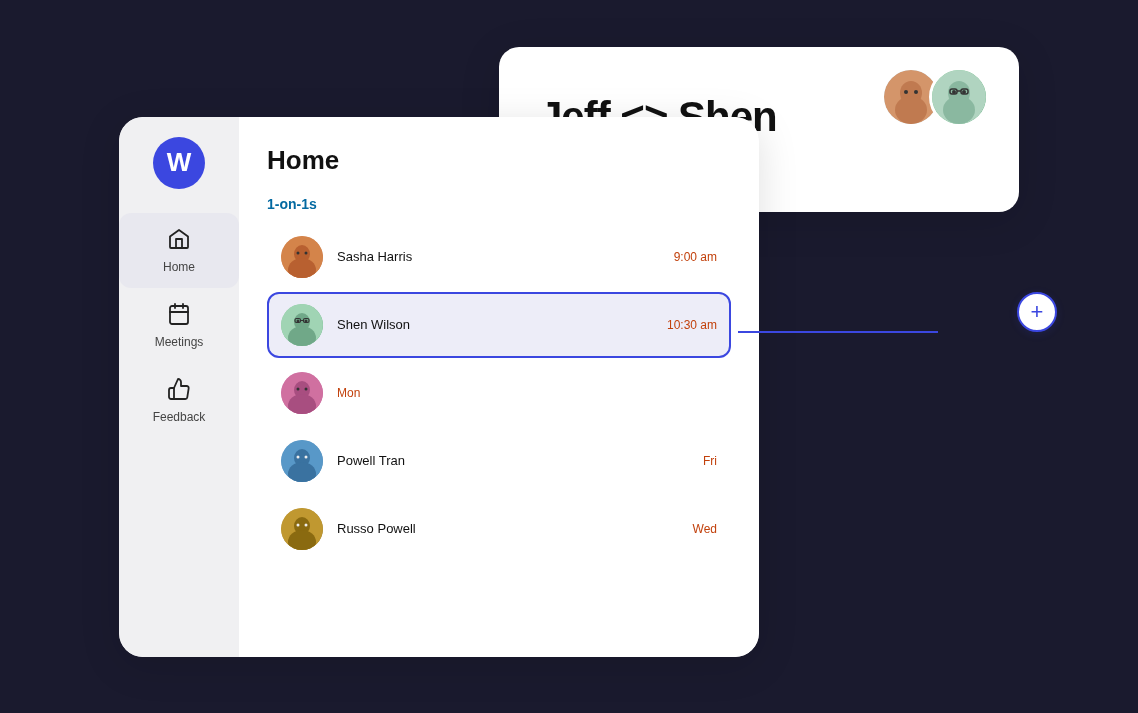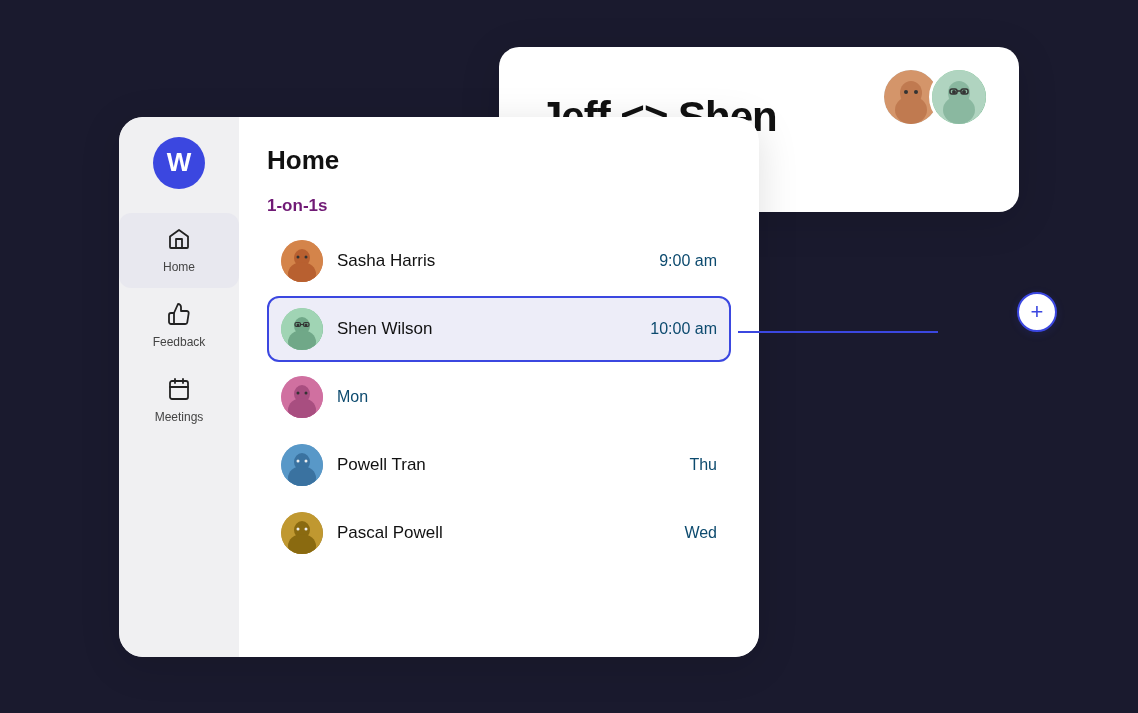--- a/index.html
+++ b/index.html
@@ -151,23 +151,23 @@
     }
 
     .main-title {
       font-size: 26px;
       font-weight: 700;
       color: #111;
       margin-bottom: 20px;
     }
 
     .section-label {
-      font-size: 17px;
+      font-size: 14px;
       font-weight: 700;
-      color: #701a75;
+      color: #0369a1;
       margin-bottom: 12px;
     }
 
     
     .meeting-list {
       display: flex;
       flex-direction: column;
       gap: 2px;
     }
 
@@ -197,29 +197,29 @@
       margin-right: 14px;
       flex-shrink: 0;
       display: flex;
       align-items: center;
       justify-content: center;
       font-size: 18px;
       overflow: hidden;
     }
 
     .meeting-name {
-      font-size: 17px;
+      font-size: 13px;
       font-weight: 500;
       color: #111;
       flex: 1;
     }
 
     .meeting-time {
-      font-size: 16px;
-      color: #0c4a6e;
+      font-size: 12px;
+      color: #c2410c;
       font-weight: 400;
     }
 
     
     .av-sasha { background: linear-gradient(135deg, #e8a87c, #c06a3a); }
     .av-shen { background: linear-gradient(135deg, #a0d8b0, #5aaa7a); }
     .av-camilla { background: linear-gradient(135deg, #e0a0c8, #c05090); }
     .av-julie { background: linear-gradient(135deg, #90b8d8, #4080b0); }
     .av-pascal { background: linear-gradient(135deg, #d4b060, #8a7020); }
 
@@ -308,37 +308,37 @@
             <path d="M3 9.5L12 3l9 6.5V20a1 1 0 01-1 1H4a1 1 0 01-1-1V9.5z"></path>
             <polyline points="9 21 9 12 15 12 15 21"></polyline>
           </svg>
         </span>
         <span class="sidebar-item-label">Home</span>
       </div>
 
       <div class="sidebar-item">
         <span class="sidebar-icon">
           <svg width="24" height="24" viewBox="0 0 24 24" fill="none" stroke="#222" stroke-width="1.8" stroke-linecap="round" stroke-linejoin="round">
-            <path d="M14 9V5a3 3 0 00-3-3l-4 9v11h11.28a2 2 0 002-1.7l1.38-9a2 2 0 00-2-2.3H14z"></path>
-            <path d="M7 22H4a2 2 0 01-2-2v-7a2 2 0 012-2h3"></path>
-          </svg>
-        </span>
-        <span class="sidebar-item-label">Feedback</span>
-      </div>
-
-      <div class="sidebar-item">
-        <span class="sidebar-icon">
-          <svg width="24" height="24" viewBox="0 0 24 24" fill="none" stroke="#222" stroke-width="1.8" stroke-linecap="round" stroke-linejoin="round">
             <rect x="3" y="4" width="18" height="18" rx="2" ry="2"></rect>
             <line x1="16" y1="2" x2="16" y2="6"></line>
             <line x1="8" y1="2" x2="8" y2="6"></line>
             <line x1="3" y1="10" x2="21" y2="10"></line>
           </svg>
         </span>
         <span class="sidebar-item-label">Meetings</span>
+      </div>
+
+      <div class="sidebar-item">
+        <span class="sidebar-icon">
+          <svg width="24" height="24" viewBox="0 0 24 24" fill="none" stroke="#222" stroke-width="1.8" stroke-linecap="round" stroke-linejoin="round">
+            <path d="M14 9V5a3 3 0 00-3-3l-4 9v11h11.28a2 2 0 002-1.7l1.38-9a2 2 0 00-2-2.3H14z"></path>
+            <path d="M7 22H4a2 2 0 01-2-2v-7a2 2 0 012-2h3"></path>
+          </svg>
+        </span>
+        <span class="sidebar-item-label">Feedback</span>
       </div>
     </div>
 
     <div class="main-content">
       <div class="main-title">Home</div>
       <div class="section-label">1-on-1s</div>
 
       <div class="meeting-list">
 
         <div class="meeting-row not-selected">
@@ -362,21 +362,21 @@
                 <ellipse cx="21" cy="18" rx="8" ry="9" fill="#70a888"></ellipse>
                 <ellipse cx="21" cy="34" rx="14" ry="12" fill="#70a888"></ellipse>
                 <circle cx="17" cy="17" r="1.5" fill="#333"></circle>
                 <circle cx="25" cy="17" r="1.5" fill="#333"></circle>
                 <rect x="14" y="14.5" width="5.5" height="4" rx="1.5" fill="none" stroke="#333" stroke-width="1.2"></rect>
                 <rect x="22.5" y="14.5" width="5.5" height="4" rx="1.5" fill="none" stroke="#333" stroke-width="1.2"></rect>
                 <line x1="19.5" y1="16.5" x2="22.5" y2="16.5" stroke="#333" stroke-width="1.2"></line>
               </svg>
           </div>
           <span class="meeting-name">Shen Wilson</span>
-          <span class="meeting-time">10:00 am</span>
+          <span class="meeting-time">10:30 am</span>
         </div>
 
         <div class="meeting-row not-selected">
           <div class="meeting-avatar av-camilla">
             <svg width="42" height="42" viewBox="0 0 42 42">
                 <circle cx="21" cy="21" r="21" fill="#d070a0"></circle>
                 <ellipse cx="21" cy="18" rx="8" ry="9" fill="#a84e80"></ellipse>
                 <ellipse cx="21" cy="34" rx="14" ry="12" fill="#a84e80"></ellipse>
                 <circle cx="17" cy="17" r="1.5" fill="#333"></circle>
                 <circle cx="25" cy="17" r="1.5" fill="#333"></circle>
@@ -389,34 +389,34 @@
           <div class="meeting-avatar av-julie">
             <svg width="42" height="42" viewBox="0 0 42 42">
                 <circle cx="21" cy="21" r="21" fill="#5898c8"></circle>
                 <ellipse cx="21" cy="18" rx="8" ry="9" fill="#3a72a0"></ellipse>
                 <ellipse cx="21" cy="34" rx="14" ry="12" fill="#3a72a0"></ellipse>
                 <circle cx="17" cy="17" r="1.5" fill="#eee"></circle>
                 <circle cx="25" cy="17" r="1.5" fill="#eee"></circle>
               </svg>
           </div>
           <span class="meeting-name">Powell Tran</span>
-          <span class="meeting-time">Thu</span>
+          <span class="meeting-time">Fri</span>
         </div>
 
         <div class="meeting-row not-selected">
           <div class="meeting-avatar av-pascal">
             <svg width="42" height="42" viewBox="0 0 42 42">
                 <circle cx="21" cy="21" r="21" fill="#c09830"></circle>
                 <ellipse cx="21" cy="18" rx="8" ry="9" fill="#8a6a10"></ellipse>
                 <ellipse cx="21" cy="34" rx="14" ry="12" fill="#8a6a10"></ellipse>
                 <circle cx="17" cy="17" r="1.5" fill="#eee"></circle>
                 <circle cx="25" cy="17" r="1.5" fill="#eee"></circle>
               </svg>
           </div>
-          <span class="meeting-name">Pascal Powell</span>
+          <span class="meeting-name">Russo Powell</span>
           <span class="meeting-time">Wed</span>
         </div>
 
       </div>
     </div>
 
   </div>
 
 </div>
 

